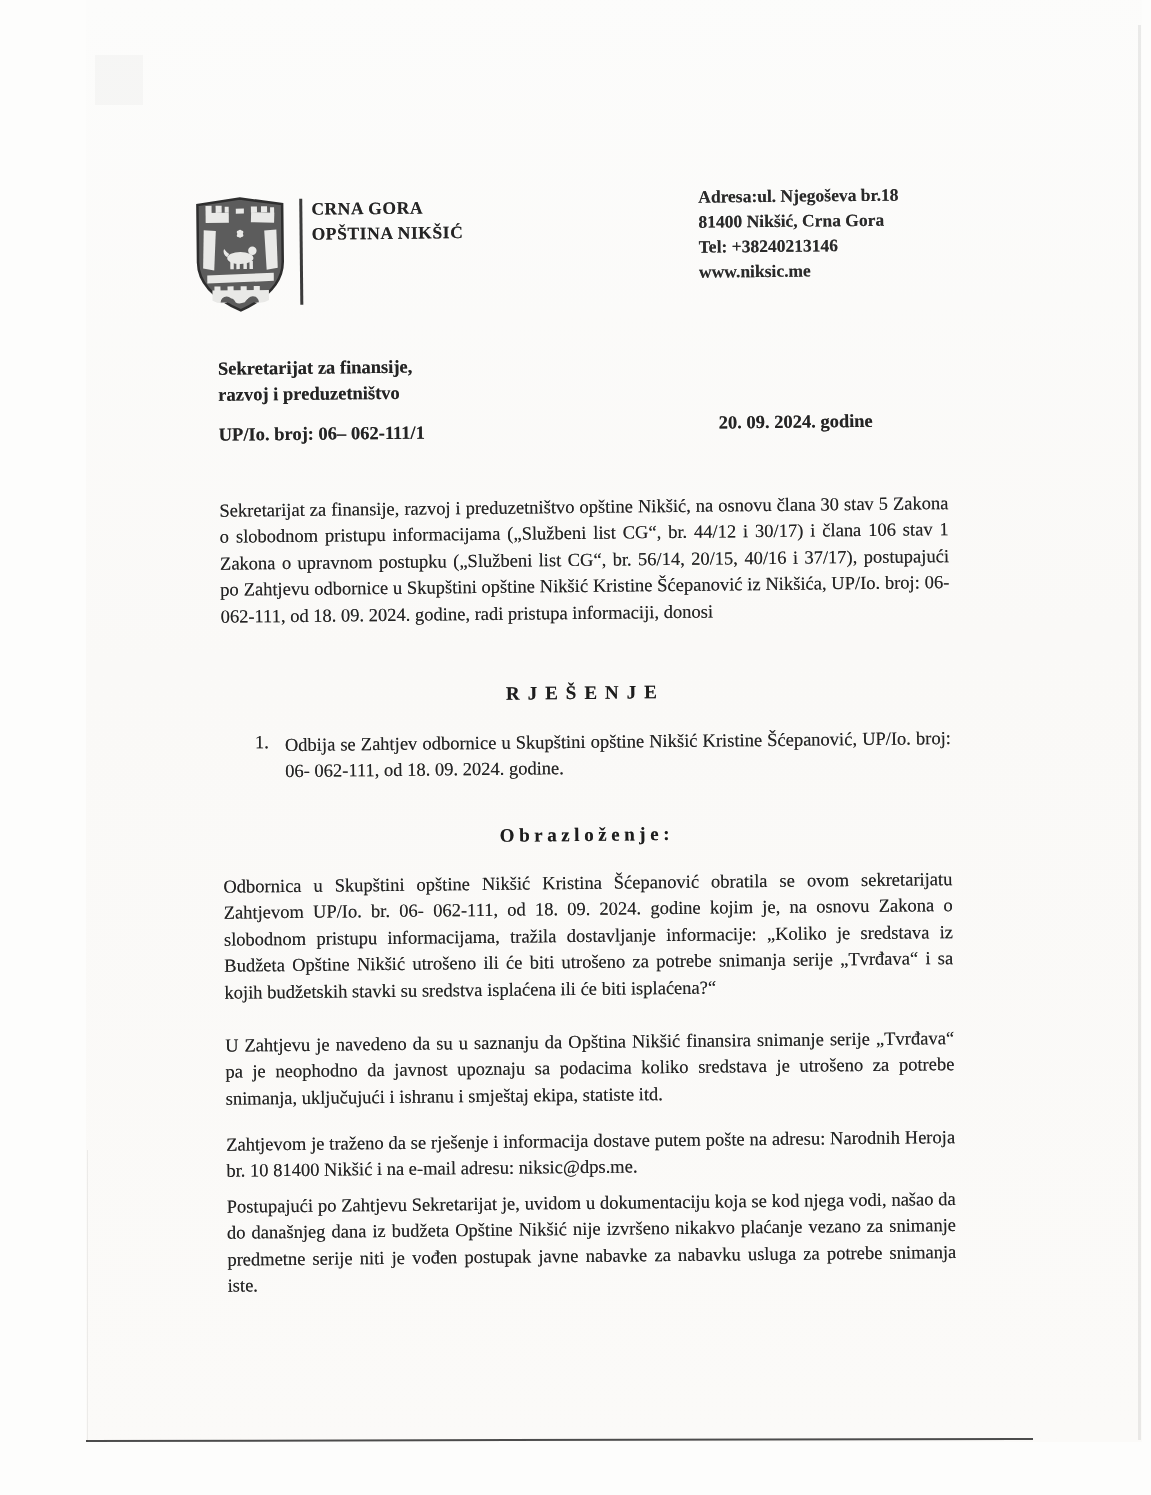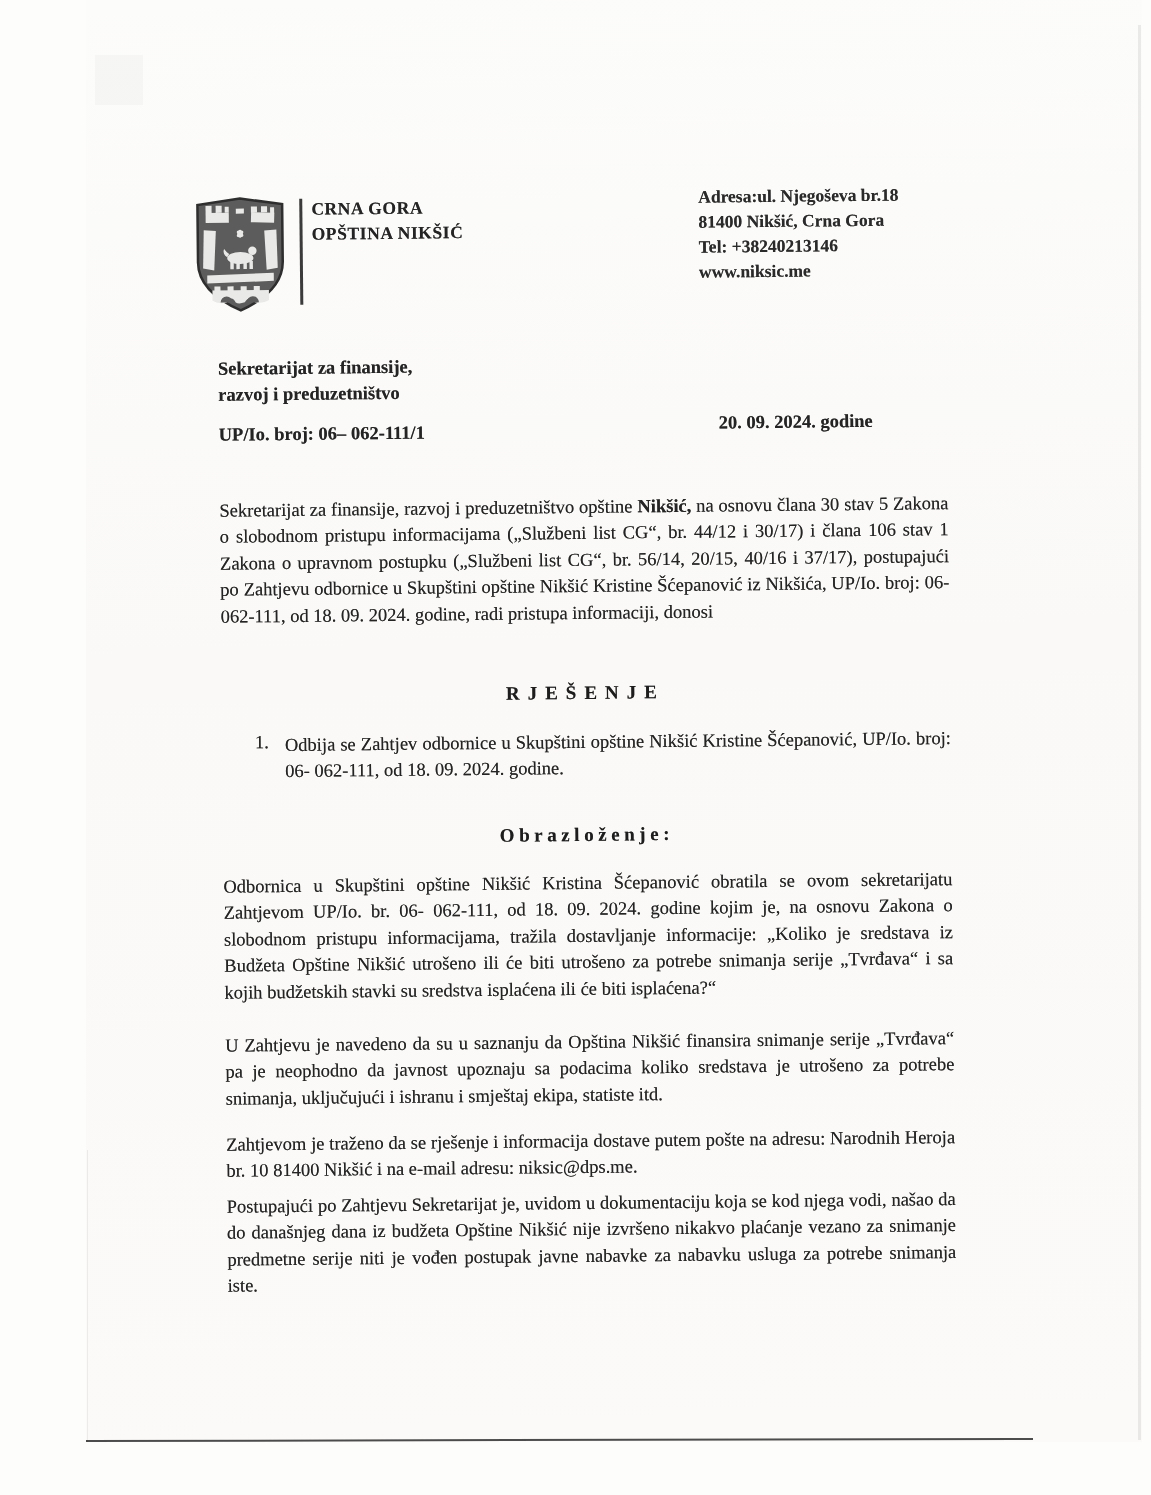--- a/index.html
+++ b/index.html
@@ -65,21 +65,21 @@
   .para{
     position:absolute;left:222px;width:729px;
     font-size:18.5px;line-height:26.4px;text-align:justify;color:#242424;
     text-shadow:0 0 0.45px rgba(0,0,0,0.55);
   }
   .p-intro{top:494px;}
   .p2{top:870px;}
   .p3{top:1029px;}
   .p4{top:1128px;}
   .p5{top:1190px;}
-  .bold-inline{font-weight:bold;}
+  .bold-inline{font-weight:normal;}
   .heading{
     position:absolute;left:222px;width:728px;text-align:center;
     font-weight:bold;font-size:19px;color:#1d1d1d;
     text-shadow:0 0 0.4px rgba(0,0,0,0.5);
   }
   .h-rjesenje{top:682px;letter-spacing:0.42em;}
   .h-obraz{top:824px;letter-spacing:0.24em;}
   .decision-item{
     position:absolute;left:222px;top:729px;width:728px;
   }

